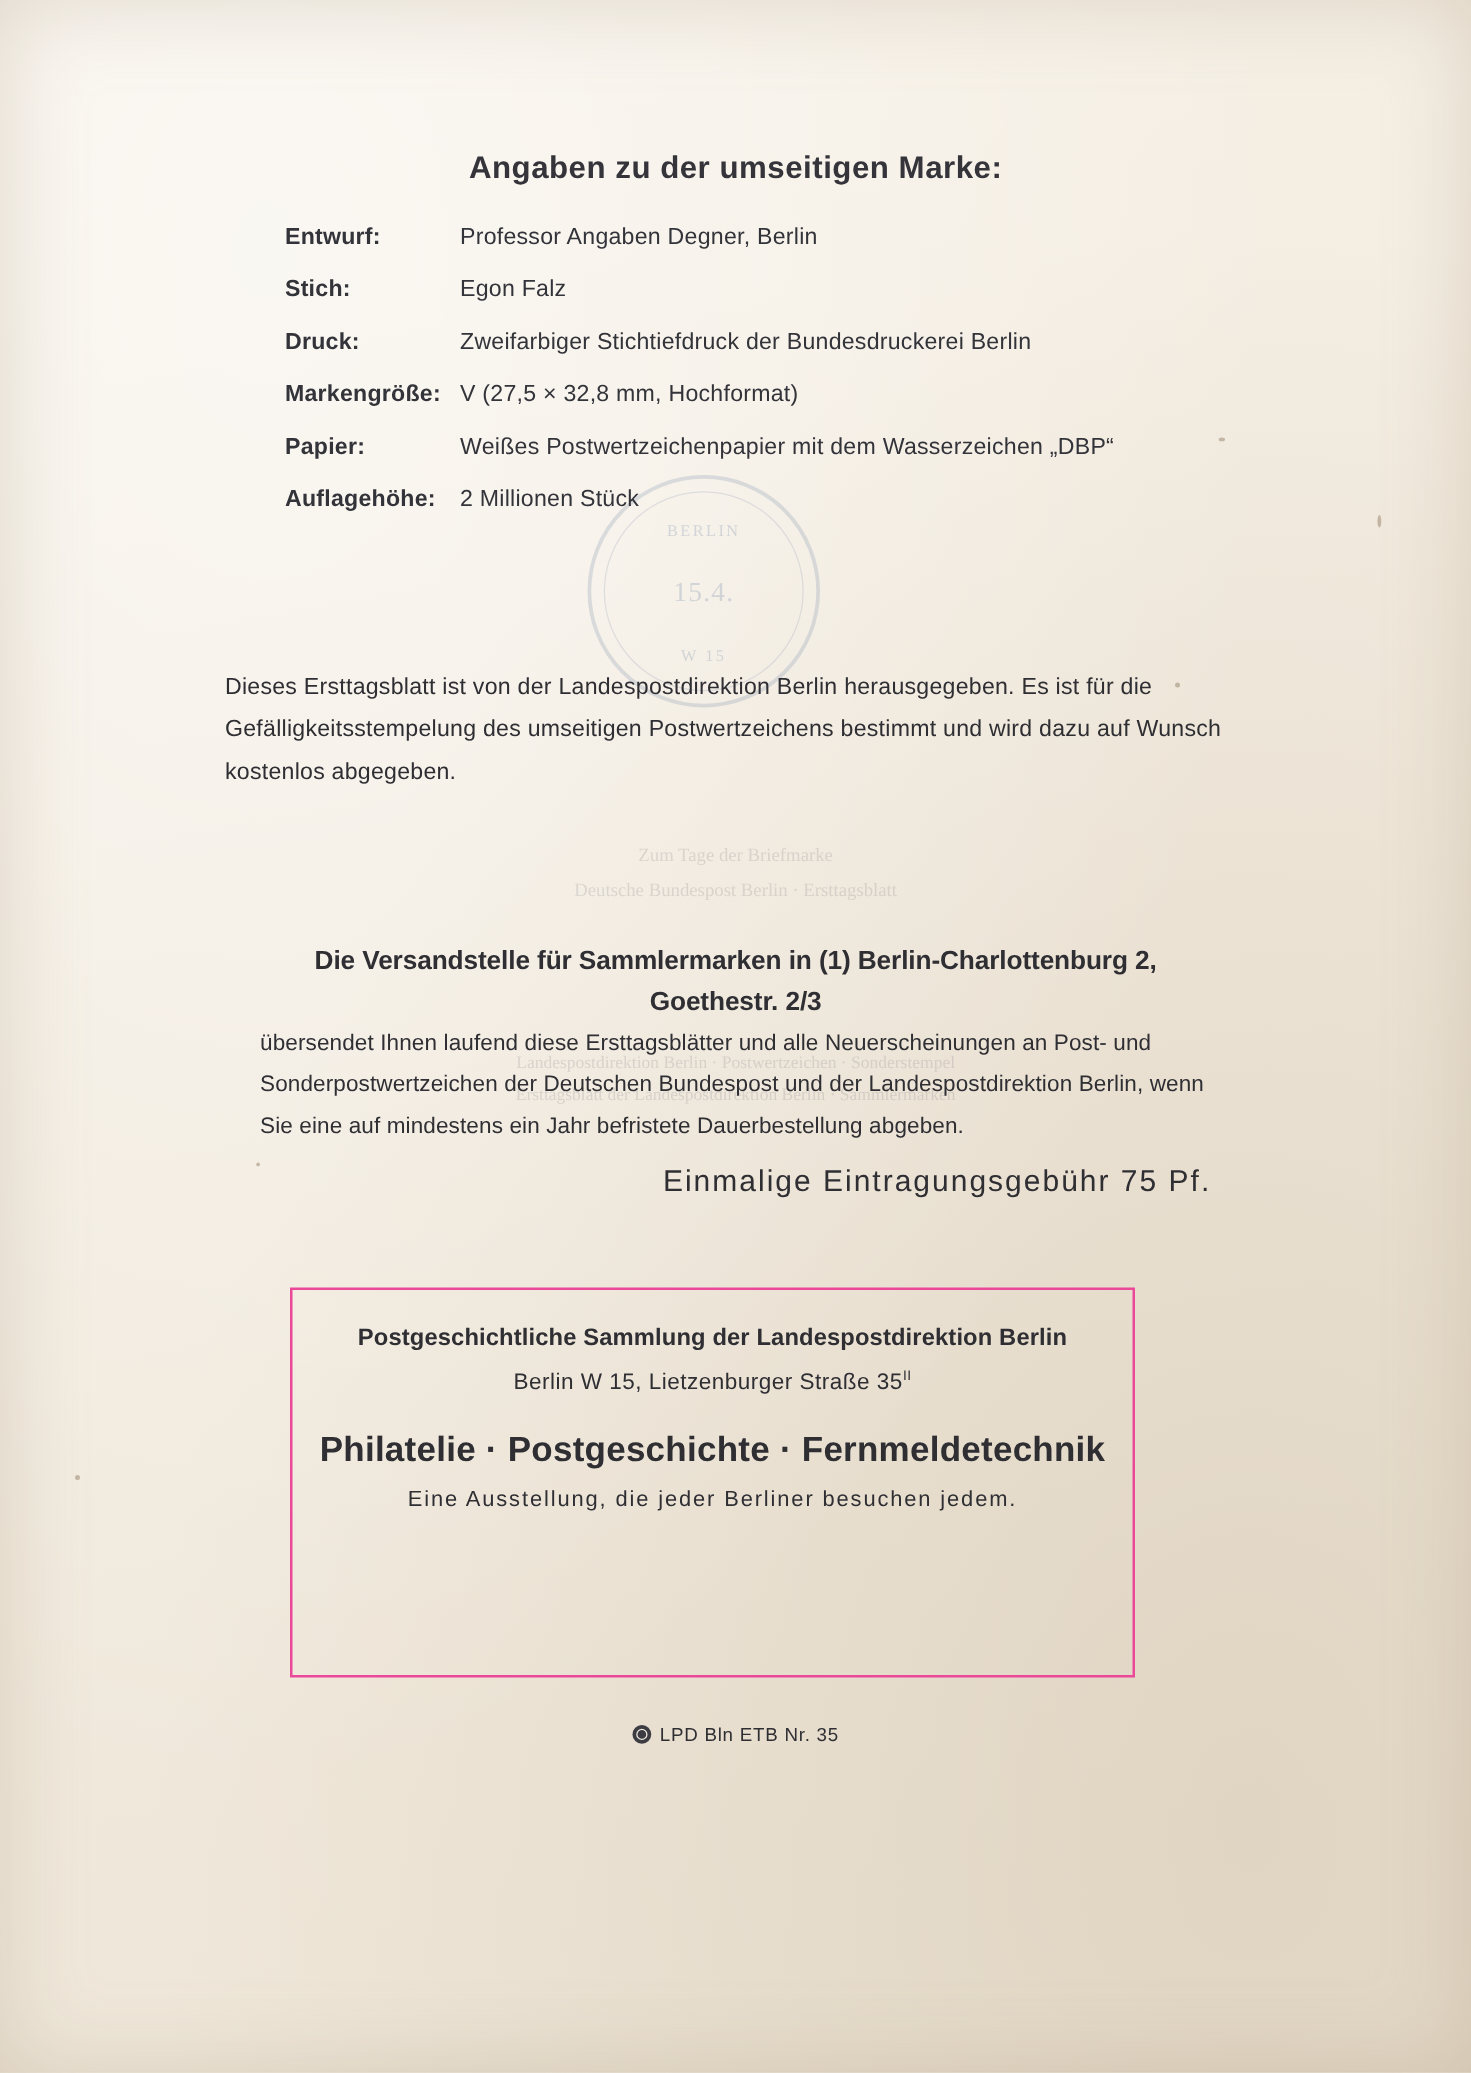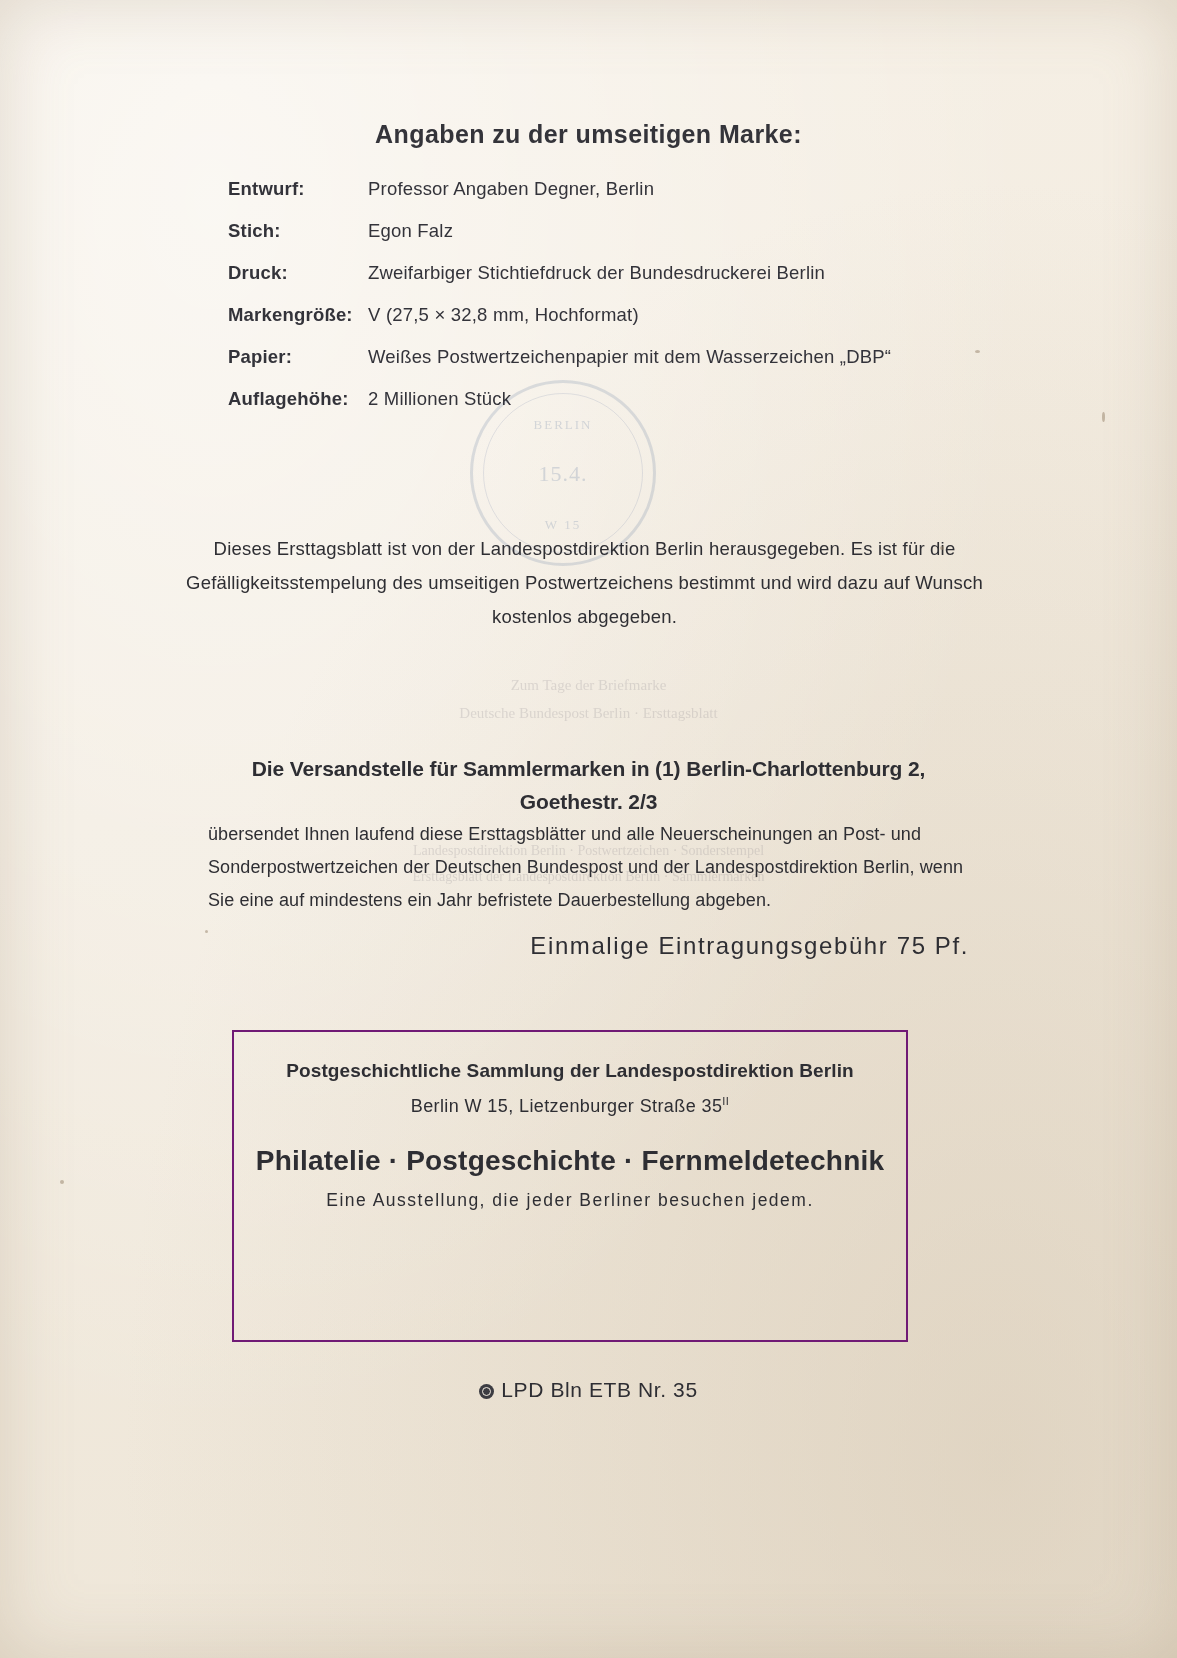--- a/index.html
+++ b/index.html
@@ -128,21 +128,20 @@
   }
   .spec-value {
     color: #33333a;
   }
 
   .note {
     position: absolute;
     left: 180px;
     right: 188px;
     top: 532px;
-    text-align: center;
     font-size: 18.5px;
     line-height: 34px;
     letter-spacing: 0.2px;
   }
 
   .dispatch {
     position: absolute;
     left: 208px;
     right: 208px;
     top: 752px;
@@ -165,21 +164,21 @@
     margin-top: 12px;
     font-size: 24px;
   }
 
   .exhibit-box {
     position: absolute;
     left: 232px;
     top: 1030px;
     width: 676px;
     height: 312px;
-    border: 2px solid #701a75;
+    border: 2px solid #ec4899;
     box-sizing: border-box;
     text-align: center;
     padding-top: 28px;
   }
   .exhibit-title {
     font-size: 19px;
     font-weight: 700;
     letter-spacing: 0.1px;
   }
   .exhibit-addr {
@@ -208,21 +207,21 @@
     letter-spacing: 0.1px;
     padding: 0 34px;
   }
 
   .footer {
     position: absolute;
     left: 0;
     right: 0;
     top: 1378px;
     text-align: center;
-    font-size: 21px;
+    font-size: 15px;
     letter-spacing: 0.6px;
   }
   .footer .logo {
     display: inline-block;
     width: 15px;
     height: 15px;
     border-radius: 50%;
     background: #3c3c42;
     position: relative;
     top: 2px;

